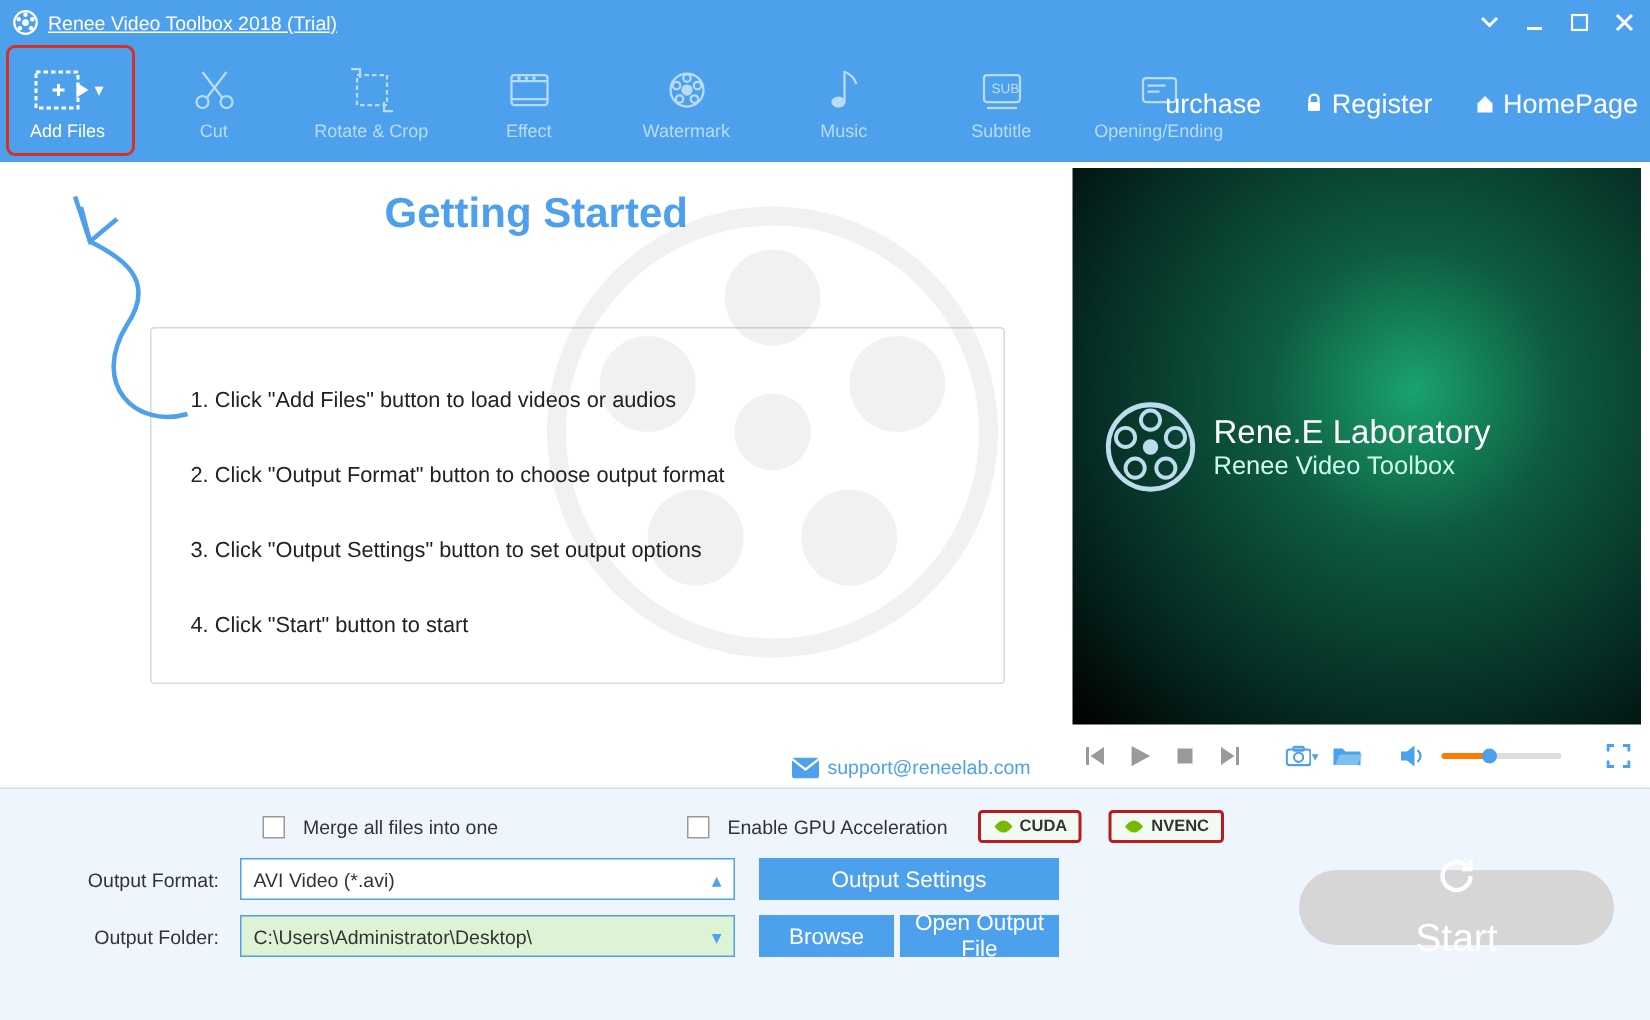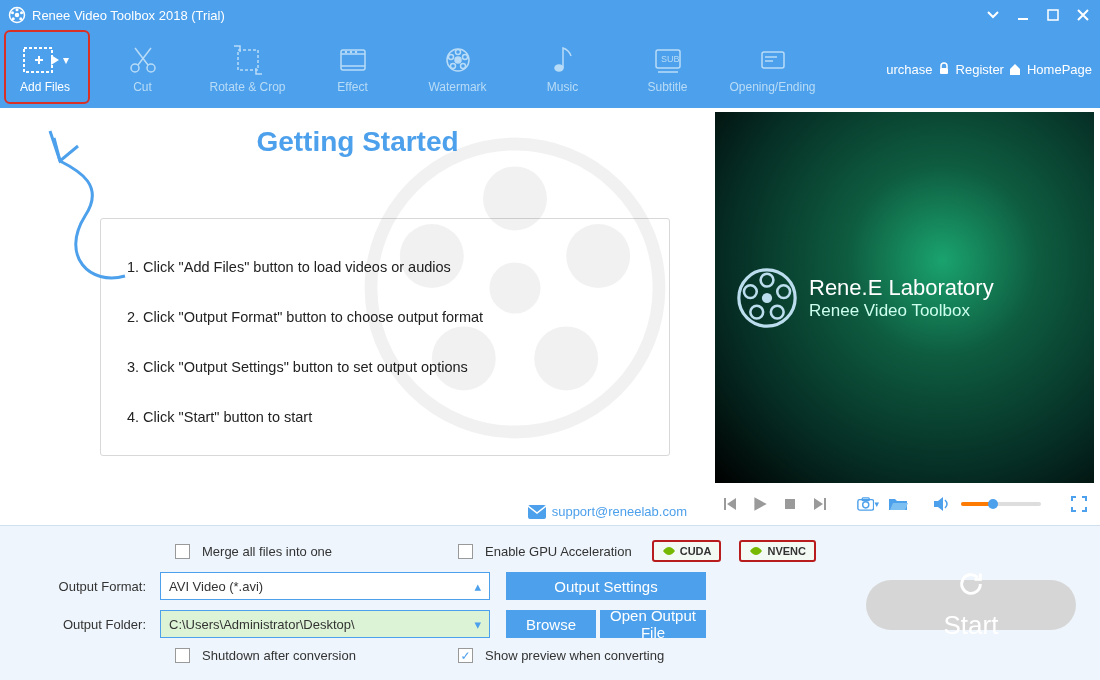--- a/index.html
+++ b/index.html
@@ -1,33 +1,33 @@
 <!DOCTYPE html>
 <html><head>
 <meta charset="utf-8">
 <style>
 * { box-sizing: border-box; margin: 0; padding: 0; font-family: "Segoe UI", Tahoma, sans-serif; }
 body { width: 1100px; height: 680px; overflow: hidden; background: #fff; position: relative; }
 
 
-.titlebar { height: 30px; background: #4da0eb; display: flex; align-items: center; padding: 0 8px; color: #fff; font-size: 13px; }
+.titlebar { height: 30px; background: #4da0eb; display: flex; align-items: center; padding: 0 8px; color: #fff; font-size: 13px; text-decoration: underline; }
 .titlebar .logo { width: 18px; height: 18px; margin-right: 6px; display: flex; align-items: center; justify-content: center; }
 .titlebar .title { flex: 1; }
 .titlebar .winbtns { display: flex; gap: 12px; align-items: center; }
 .titlebar .winbtn { width: 18px; height: 18px; display: flex; align-items: center; justify-content: center; cursor: pointer; }
 
 
 .toolbar { height: 78px; background: #4da0eb; display: flex; align-items: stretch; position: relative; }
 .tool { width: 105px; display: flex; flex-direction: column; align-items: center; justify-content: center; color: #b8dcf7; font-size: 12px; gap: 4px; cursor: pointer; }
 .tool.first { width: 90px; }
 .tool .ticon { height: 32px; display: flex; align-items: center; justify-content: center; }
 .addfiles-box { position: absolute; left: 4px; top: 0; width: 86px; height: 74px; border: 2px solid #d93025; border-radius: 6px; pointer-events: none; }
 .tool.addfiles { color: #fff; }
 .tool .drop-caret { display:inline-block; margin-left:2px; }
-.toolbar .rightlinks { position: absolute; right: 8px; top: 0; bottom: 0; display: flex; align-items: center; gap: 4px; color: #fff; font-size: 13px; }
+.toolbar .rightlinks { position: absolute; right: 8px; top: 0; bottom: 0; display: flex; align-items: center; gap: 28px; color: #fff; font-size: 18px; }
 .rlink { display: flex; align-items: center; gap: 5px; cursor: pointer; }
 
 
 .body { position: absolute; left: 0; right: 0; top: 108px; bottom: 155px; display: flex; }
 .leftpane { width: 715px; position: relative; background: #fff; }
 .heading { text-align: center; color: #4da0eb; font-size: 28px; font-weight: 600; margin-top: 18px; }
 .stepbox { margin: 60px 45px 0 100px; border: 1px solid #d8d8d8; border-radius: 3px; padding: 40px 26px 30px; font-size: 14.5px; color: #222; }
 .stepbox p { margin: 0 0 34px; }
 .stepbox p:last-child { margin-bottom: 0; }
 .support { position: absolute; right: 28px; bottom: 6px; display: flex; align-items: center; gap: 6px; color: #4da0eb; font-size: 13px; cursor:pointer; }
@@ -372,26 +372,20 @@
     <span style="width:16px"></span>
     <button class="btn" style="width:90px;">
         <span>Browse</span>
       </button>
     <span style="width:4px"></span>
     <button class="btn" style="width:106px;">
         <span>Open Output File</span>
       </button>
   </div>
 
-  <div class="row" style="padding-left:155px; gap:6px;">
-    <span class="chk"></span>
-    <span style="width:250px;">Shutdown after conversion</span>
-    <span class="chk checked"></span>
-    <span>Show preview when converting</span>
-  </div>
 
   <div class="startbtn">
     <span>
         <svg width="28" height="28" viewBox="0 0 24 24" fill="none" stroke="#fff" stroke-width="2.5">
           <path d="M20 12 A8 8 0 1 1 17.6 6.3"></path>
           <path d="M20 3 L20 8 L15 8"></path>
         </svg>
       </span>
     <span>Start</span>
   </div>

